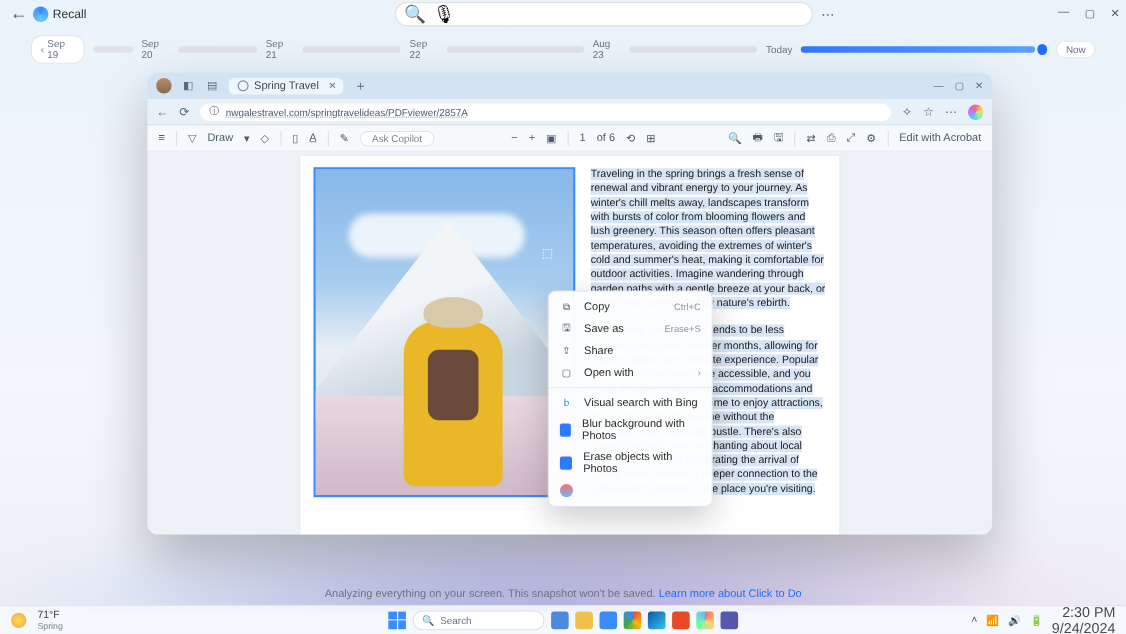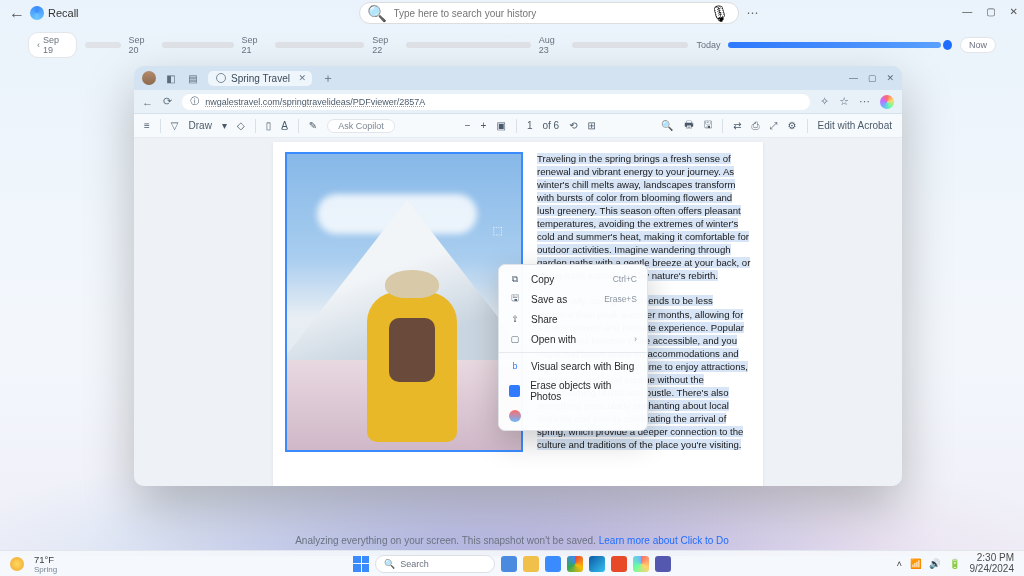--- a/index.html
+++ b/index.html
@@ -82,37 +82,36 @@
 
 .taskbar { position:absolute; bottom:0; left:0; right:0; height:26px; background:rgba(245,248,252,.9); border-top:1px solid #e0e6ec; display:flex; align-items:center; padding:0 10px; font-size:9.5px; color:#3a3a3a; }
 .weather { display:flex; align-items:center; gap:10px; }
 .wsun { width:14px; height:14px; border-radius:50%; background:radial-gradient(#ffd860,#f0a830); }
 .tb-center { position:absolute; left:50%; transform:translateX(-50%); display:flex; align-items:center; gap:6px; }
 .start { width:16px; height:16px; display:grid; grid-template:1fr 1fr/1fr 1fr; gap:1px; cursor:pointer; }
 .start div { background:#3a8bfd; }
 .tbsearch { width:120px; height:18px; background:#fff; border:1px solid #dbe0e6; border-radius:10px; display:flex; align-items:center; padding:0 8px; gap:5px; font-size:9px; color:#6b7280; }
 .app-ic { width:16px; height:16px; border-radius:3px; cursor:pointer; }
 .tray { margin-left:auto; display:flex; align-items:center; gap:8px; color:#4a4a4a; }
-.tray .dt { text-align:right; line-height:1.05; font-size:10px; }
+.tray .dt { text-align:right; line-height:1.05; font-size:13px; }
 
 
 .bloom { position:absolute; left:0; right:0; bottom:20px; height:140px; background:radial-gradient(ellipse at 50% 100%, rgba(120,100,200,.25), transparent 60%),
          radial-gradient(ellipse at 40% 100%, rgba(80,160,220,.25), transparent 55%),
          radial-gradient(ellipse at 60% 100%, rgba(200,120,180,.2), transparent 55%); z-index:-1; }
 </style>
 </head>
 <body>
 
 <div class="recall-bar">
   <span class="back">←</span>
   <span class="recall-icon"></span>
   <span class="recall-title">Recall</span>
   <div class="search-wrap">
     <span>🔍</span>
-    <input placeholder="Type here to search your history" style="">
     <span>🎙</span>
   </div>
   <span class="dots3">⋯</span>
 </div>
 <div class="wincontrols">
   <span>—</span>
   <span>▢</span>
   <span>✕</span>
 </div>
 
@@ -245,20 +244,24 @@
       <span>Open with</span>
       <span class="chev">›</span>
     </div>
   <div class="ctx-sep"></div>
   <div class="ctx-item">
       <span class="ci" style="color:#2f7bff">b</span>
       <span>Visual search with Bing</span>
     </div>
   <div class="ctx-item">
       <span class="ci-blue"></span>
+      <span>Blur background with Photos</span>
+    </div>
+  <div class="ctx-item">
+      <span class="ci-blue"></span>
       <span>Erase objects with Photos</span>
     </div>
   <div class="ctx-item">
       <span class="ci" style="background:linear-gradient(#ff6b6b,#6bb8ff);border-radius:50%"></span>
     </div>
 </div>
 
 <div class="bloom"></div>
 
 <div class="footer-msg">

